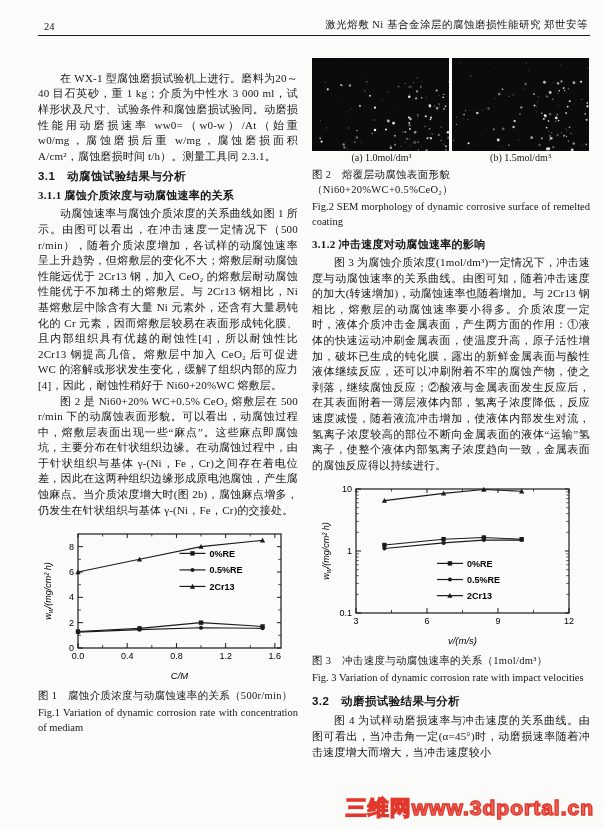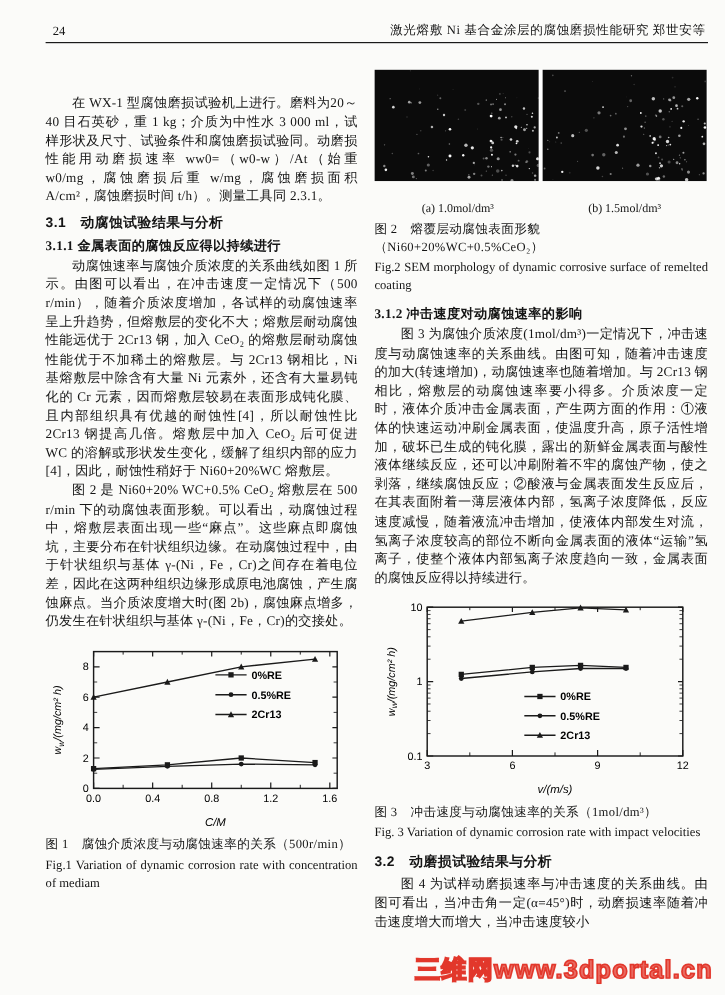--- a/index.html
+++ b/index.html
@@ -37,21 +37,21 @@
   h4.sec { font-size:11px; font-weight:bold; margin:2px 0 3px 0; letter-spacing:.3px; }
   .fig-block { margin-top:8px; }
   .caption-cn {
     font-size:10.5px; line-height:15px; margin-top:4px; letter-spacing:.3px;
   }
   .caption-en {
     font-size:10.5px; line-height:15px; text-align:justify; margin-top:2px;
     font-family:"Liberation Serif", serif;
   }
   .sem-wrap { margin-top:12px; display:flex; gap:3px; background:#fff; }
-  .sem-labels { display:flex; font-size:10px; margin-top:18px; }
+  .sem-labels { display:flex; font-size:10px; margin-top:1px; }
   .sem-labels span { width:50%; text-align:center; }
   svg.chart { display:block; margin:4px auto 0 auto; }
   svg text { font-family:"Liberation Sans", sans-serif; }
   .watermark {
     position:absolute; right:10px; bottom:7px;
     font-family:"Liberation Sans", sans-serif;
     font-size:21px; font-weight:bold; letter-spacing:1px;
     color:rgba(255,245,243,0.25);
     -webkit-text-stroke:1.4px #e2372b;
     text-shadow:0 0 1px #e2372b;
@@ -65,21 +65,21 @@
   <div class="running-head">
     <span>24</span>
     <span class="title">激光熔敷 Ni 基合金涂层的腐蚀磨损性能研究  郑世安等</span>
   </div>
 
   <div class="cols">
 
     <div class="col-l">
       <p class="body">在 WX-1 型腐蚀磨损试验机上进行。磨料为20～40 目石英砂，重 1 kg；介质为中性水 3 000 ml，试样形状及尺寸、试验条件和腐蚀磨损试验同。动磨损性能用动磨损速率 ww0=（w0-w）/At（始重 w0/mg，腐蚀磨损后重 w/mg，腐蚀磨损面积 A/cm²，腐蚀磨损时间 t/h）。测量工具同 2.3.1。</p>
       <h3 class="sec">3.1　动腐蚀试验结果与分析</h3>
-      <h4 class="sec">3.1.1 金属表面的腐蚀反应得以持续进行</h4>
+      <h4 class="sec">3.1.1 腐蚀介质浓度与动腐蚀速率的关系</h4>
       <p class="body">动腐蚀速率与腐蚀介质浓度的关系曲线如图 1 所示。由图可以看出，在冲击速度一定情况下（500 r/min），随着介质浓度增加，各试样的动腐蚀速率呈上升趋势，但熔敷层的变化不大；熔敷层耐动腐蚀性能远优于 2Cr13 钢，加入 CeO₂ 的熔敷层耐动腐蚀性能优于不加稀土的熔敷层。与 2Cr13 钢相比，Ni 基熔敷层中除含有大量 Ni 元素外，还含有大量易钝化的 Cr 元素，因而熔敷层较易在表面形成钝化膜、且内部组织具有优越的耐蚀性[4]，所以耐蚀性比 2Cr13 钢提高几倍。熔敷层中加入 CeO₂ 后可促进 WC 的溶解或形状发生变化，缓解了组织内部的应力[4]，因此，耐蚀性稍好于 Ni60+20%WC 熔敷层。</p>
       <p class="body">图 2 是 Ni60+20% WC+0.5% CeO₂ 熔敷层在 500 r/min 下的动腐蚀表面形貌。可以看出，动腐蚀过程中，熔敷层表面出现一些“麻点”。这些麻点即腐蚀坑，主要分布在针状组织边缘。在动腐蚀过程中，由于针状组织与基体 γ-(Ni，Fe，Cr)之间存在着电位差，因此在这两种组织边缘形成原电池腐蚀，产生腐蚀麻点。当介质浓度增大时(图 2b)，腐蚀麻点增多，仍发生在针状组织与基体 γ-(Ni，Fe，Cr)的交接处。</p>
 
       <div class="fig-block">
         <svg class="chart" width="252" height="158" viewBox="0 0 252 158">
             <rect x="36" y="8" width="203" height="114" fill="none" stroke="#1a1a1a" stroke-width="1.2"></rect>
             <line x1="36" y1="122" x2="36" y2="117" stroke="#1a1a1a" stroke-width="1"></line>
             <line x1="36" y1="8" x2="36" y2="12" stroke="#1a1a1a" stroke-width="1"></line>
             <text x="36" y="133" text-anchor="middle" font-size="9">0.0</text>
             <line x1="60.60606060606061" y1="122" x2="60.60606060606061" y2="119" stroke="#1a1a1a" stroke-width="0.8"></line>

